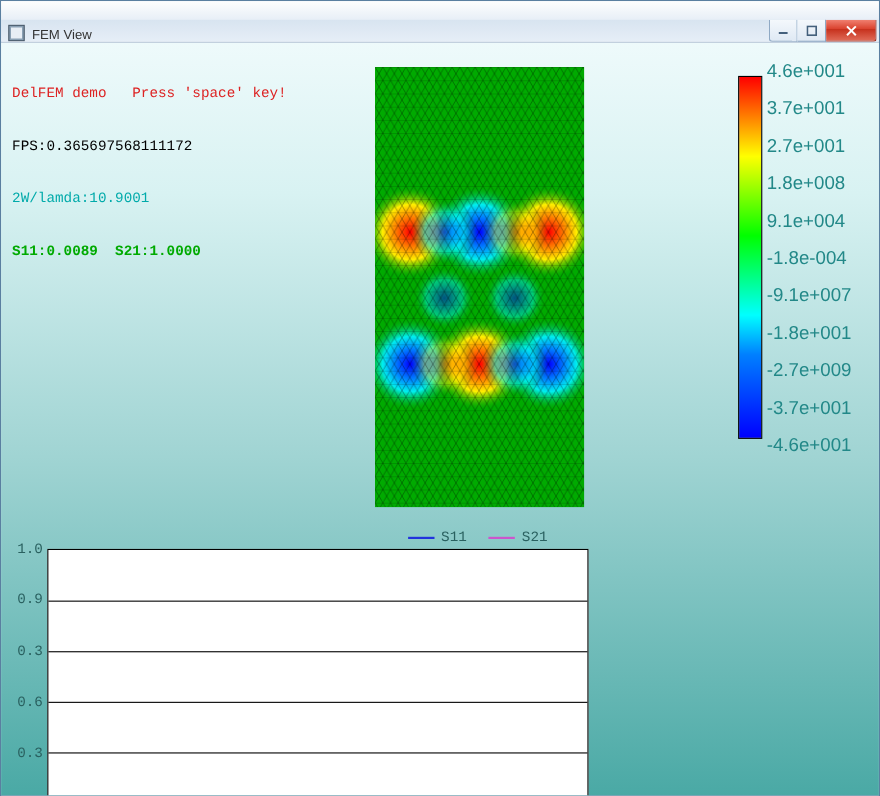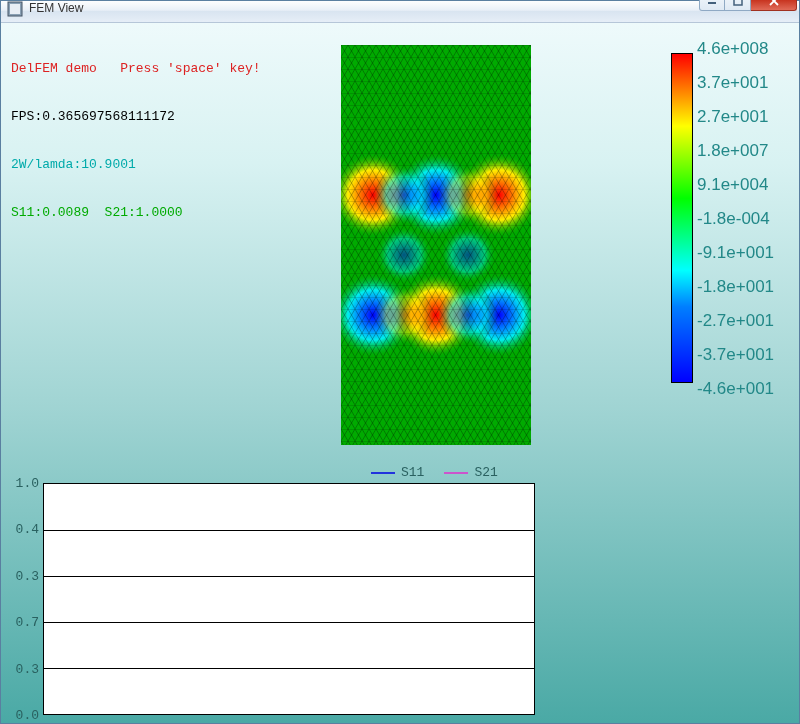--- a/index.html
+++ b/index.html
@@ -11,24 +11,24 @@
     overflow: hidden;
   }
   .window {
     width: 800px; height: 724px;
     border: 1px solid #5a7fa0;
     background: #fff;
     box-shadow: 0 0 0 1px #d7e4f2 inset;
     display: flex; flex-direction: column;
   }
   .titlebar {
-    height: 22px;
+    height: 38px;
     background: linear-gradient(#fdfefe, #e8eff7 45%, #d8e4f0 46%, #e6eef7);
     border-bottom: 1px solid #b6c6d8;
-    display: flex; align-items: flex-start;
+    display: flex; align-items: flex-end;
     padding-left: 6px;
   }
   .titlebar .app-icon {
     width: 16px; height: 16px;
     margin-right: 6px;
     display: inline-flex;
   }
   .titlebar .title {
     color: #333; font-size: 12px;
     flex: 1;
@@ -60,21 +60,21 @@
   }
   .overlay-text {
     position: absolute; top: 6px; left: 10px;
     font-family: "Courier New", monospace;
     font-size: 13px; line-height: 16px;
     white-space: pre;
   }
   .t-red   { color: #d22; }
   .t-black { color: #000; }
   .t-cyan  { color: #0aa; }
-  .t-green { color: #0a0; }
+  .t-green { color: #0a0; font-weight: bold; }
 
   .fem-plot {
     position: absolute;
     left: 340px; top: 22px;
     width: 190px; height: 400px;
     background: #0a0;
   }
   .fem-plot svg { width: 100%; height: 100%; display: block; }
 
   .colorbar {
@@ -216,47 +216,47 @@
         <circle cx="127" cy="270" r="30" fill="url(#cold)" opacity="0.6"></circle>
         <circle cx="63" cy="210" r="28" fill="url(#cold)" opacity="0.5"></circle>
         <circle cx="127" cy="210" r="28" fill="url(#cold)" opacity="0.5"></circle>
 
         <rect x="0" y="0" width="190" height="400" fill="url(#mesh)"></rect>
       </svg>
     </div>
 
     <div class="colorbar"></div>
     <div class="colorbar-labels">
-      <div style="top:0%">4.6e+008</div>
+      <div style="top:0%">4.6e+001</div>
       <div style="top:10%">3.7e+001</div>
       <div style="top:20%">2.7e+001</div>
-      <div style="top:30%">1.8e+007</div>
+      <div style="top:30%">1.8e+008</div>
       <div style="top:40%">9.1e+004</div>
       <div style="top:50%">-1.8e-004</div>
-      <div style="top:60%">-9.1e+001</div>
+      <div style="top:60%">-9.1e+007</div>
       <div style="top:70%">-1.8e+001</div>
-      <div style="top:80%">-2.7e+001</div>
+      <div style="top:80%">-2.7e+009</div>
       <div style="top:90%">-3.7e+001</div>
       <div style="top:100%">-4.6e+001</div>
     </div>
 
     <div class="legend">
       <span>
         <span class="swatch s11"></span><span>S11</span>
       </span>
       <span>
         <span class="swatch s21"></span><span>S21</span>
       </span>
     </div>
 
     <div class="yticks">
       <div style="top:0%">1.0</div>
-      <div style="top:20%">0.4</div>
+      <div style="top:20%">0.9</div>
       <div style="top:40%">0.3</div>
-      <div style="top:60%">0.7</div>
+      <div style="top:60%">0.6</div>
       <div style="top:80%">0.3</div>
       <div style="top:100%">0.0</div>
     </div>
 
     <div class="chart">
       <div class="hline" style="top:20%"></div>
       <div class="hline" style="top:40%"></div>
       <div class="hline" style="top:60%"></div>
       <div class="hline" style="top:80%"></div>
     </div>

